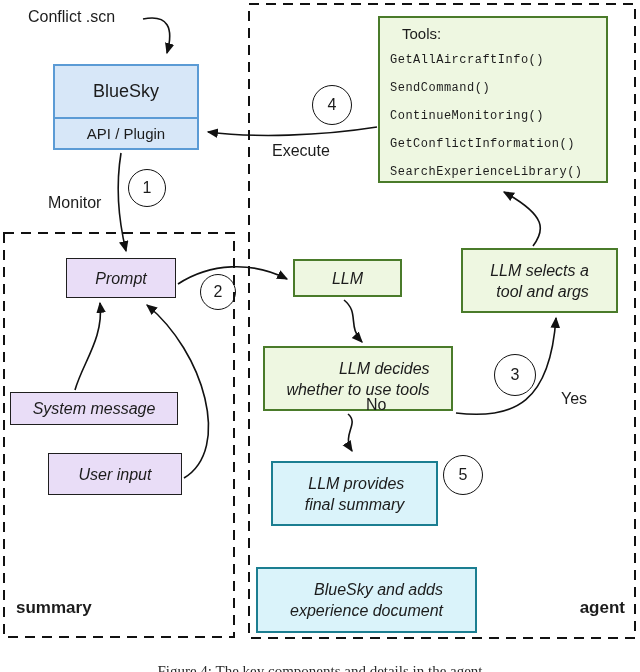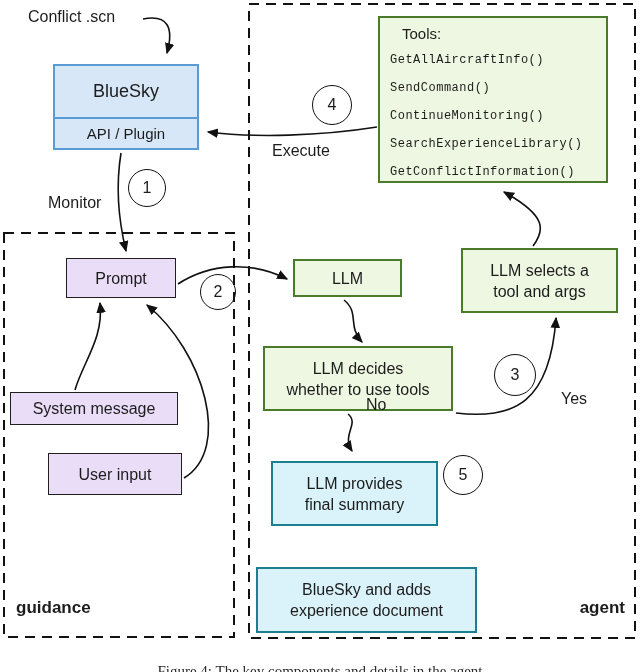--- a/index.html
+++ b/index.html
@@ -3,21 +3,21 @@
 <meta charset="utf-8">
 <style>
   html,body{margin:0;padding:0;background:#fff;}
   #stage{
     position:relative;width:640px;height:672px;background:#ffffff;
     font-family:"Liberation Sans",sans-serif;color:#1c1c1c;overflow:hidden;
   }
   #wires{position:absolute;left:0;top:0;width:640px;height:672px;pointer-events:none;}
   .box{
     position:absolute;display:flex;align-items:center;justify-content:center;
-    text-align:center;font-size:16px;line-height:21px;box-sizing:border-box;
+    text-align:right;font-size:16px;line-height:21px;box-sizing:border-box;font-style:italic;
   }
   .purple{background:#e9ddf7;border:1.6px solid #1f1f1f;}
   .green {background:#eef7e1;border:2px solid #4a7b2a;}
   .cyan  {background:#daf3fa;border:2px solid #1b7e91;}
   .bluewrap{
     position:absolute;left:53px;top:64px;width:146px;height:86px;
     background:#d7e7f8;border:2px solid #5b9bd5;box-sizing:border-box;
     display:flex;flex-direction:column;
   }
   .blue-title{flex:1;display:flex;align-items:center;justify-content:center;font-size:18px;}
@@ -76,22 +76,22 @@
   <div class="bluewrap">
     <div class="blue-title">BlueSky</div>
     <div class="blue-sub">API / Plugin</div>
   </div>
 
   <div class="toolsbox">
     <div class="tools-title">Tools:</div>
     <div class="tool-line">GetAllAircraftInfo()</div>
     <div class="tool-line">SendCommand()</div>
     <div class="tool-line">ContinueMonitoring()</div>
+    <div class="tool-line">GetConflictInformation()</div>
     <div class="tool-line">SearchExperienceLibrary()</div>
-    <div class="tool-line">GetConflictInformation()</div>
   </div>
 
   <div class="box purple" style="left:66px;top:258px;width:110px;height:40px;">Prompt</div>
   <div class="box purple" style="left:10px;top:392px;width:168px;height:33px;">System message</div>
   <div class="box purple" style="left:48px;top:453px;width:134px;height:42px;">User input</div>
 
   <div class="box green" style="left:293px;top:259px;width:109px;height:38px;">LLM</div>
 
   <div class="box green" style="left:461px;top:248px;width:157px;height:65px;">
     <div>
@@ -125,18 +125,18 @@
   <div class="lbl" style="left:272px;top:142px;">Execute</div>
   <div class="lbl" style="left:561px;top:390px;">Yes</div>
   <div class="lbl" style="left:366px;top:396px;text-align:center;">No</div>
 
   <div class="stepcircle" style="left:128px;top:169px;width:38px;height:38px;">1</div>
   <div class="stepcircle" style="left:200px;top:274px;width:36px;height:36px;">2</div>
   <div class="stepcircle" style="left:494px;top:354px;width:42px;height:42px;">3</div>
   <div class="stepcircle" style="left:312px;top:85px;width:40px;height:40px;">4</div>
   <div class="stepcircle" style="left:443px;top:455px;width:40px;height:40px;">5</div>
 
-  <div class="lbl-bold" style="left:16px;top:598px;">guidance</div>
+  <div class="lbl-bold" style="left:16px;top:598px;">summary</div>
   <div class="lbl-bold" style="left:563px;top:598px;width:62px;text-align:right;">agent</div>
 
   <div class="caption">Figure 4: The key components and details in the agent</div>
 
 </div>
 
 </body></html>

